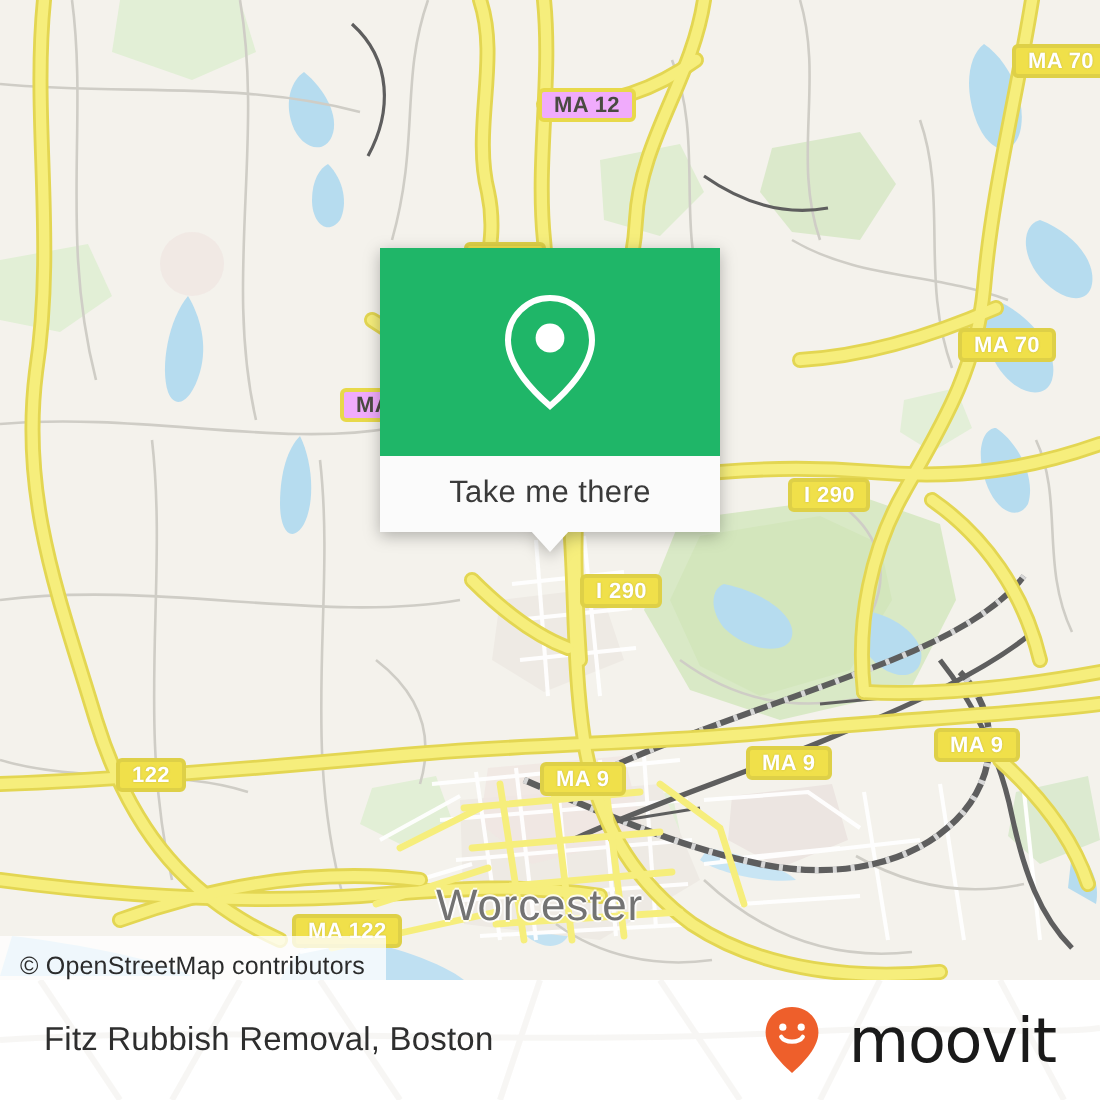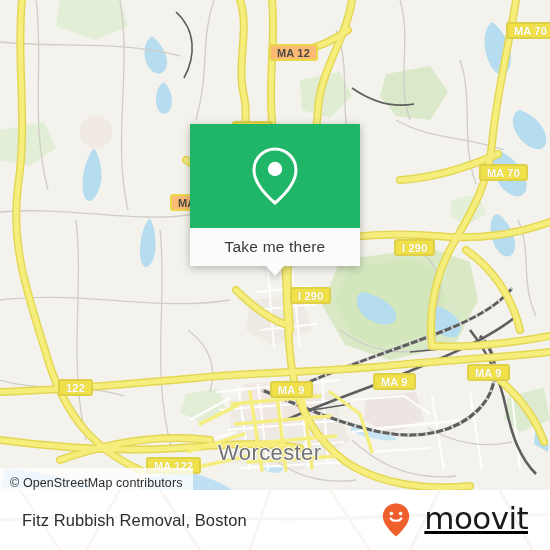--- a/index.html
+++ b/index.html
@@ -55,21 +55,21 @@
     height: 17px;
     padding: 0 6px;
     border-radius: 3px;
     font-size: 11px;
     font-weight: bold;
     letter-spacing: 0.2px;
     white-space: nowrap;
     z-index: 12;
   }
   .shield.light {
-    background: #fdba74;
+    background: #f0abfc;
     border: 2px solid #e8d94a;
     color: #4a4a42;
   }
   .shield.solid {
     background: #f0e04a;
     border: 2px solid #ded047;
     color: #ffffff;
     text-shadow: 0 0 1px rgba(120,110,40,0.35);
   }
 
@@ -158,24 +158,23 @@
   #footer-title {
     position: relative;
     font-size: 16.5px;
     color: #2e2e2e;
     letter-spacing: 0.1px;
     z-index: 2;
   }
   #brand {
     position: relative;
     display: flex;
-    align-items: flex-start;
+    align-items: flex-end;
     gap: 14px;
     z-index: 2;
-    text-decoration: underline;
   }
   #brand-name {
     font-size: 31px;
     color: #1a1a1a;
     letter-spacing: -0.6px;
     line-height: 1;
     font-family: "DejaVu Sans", sans-serif;
     font-weight: 500;
   }
 </style>

